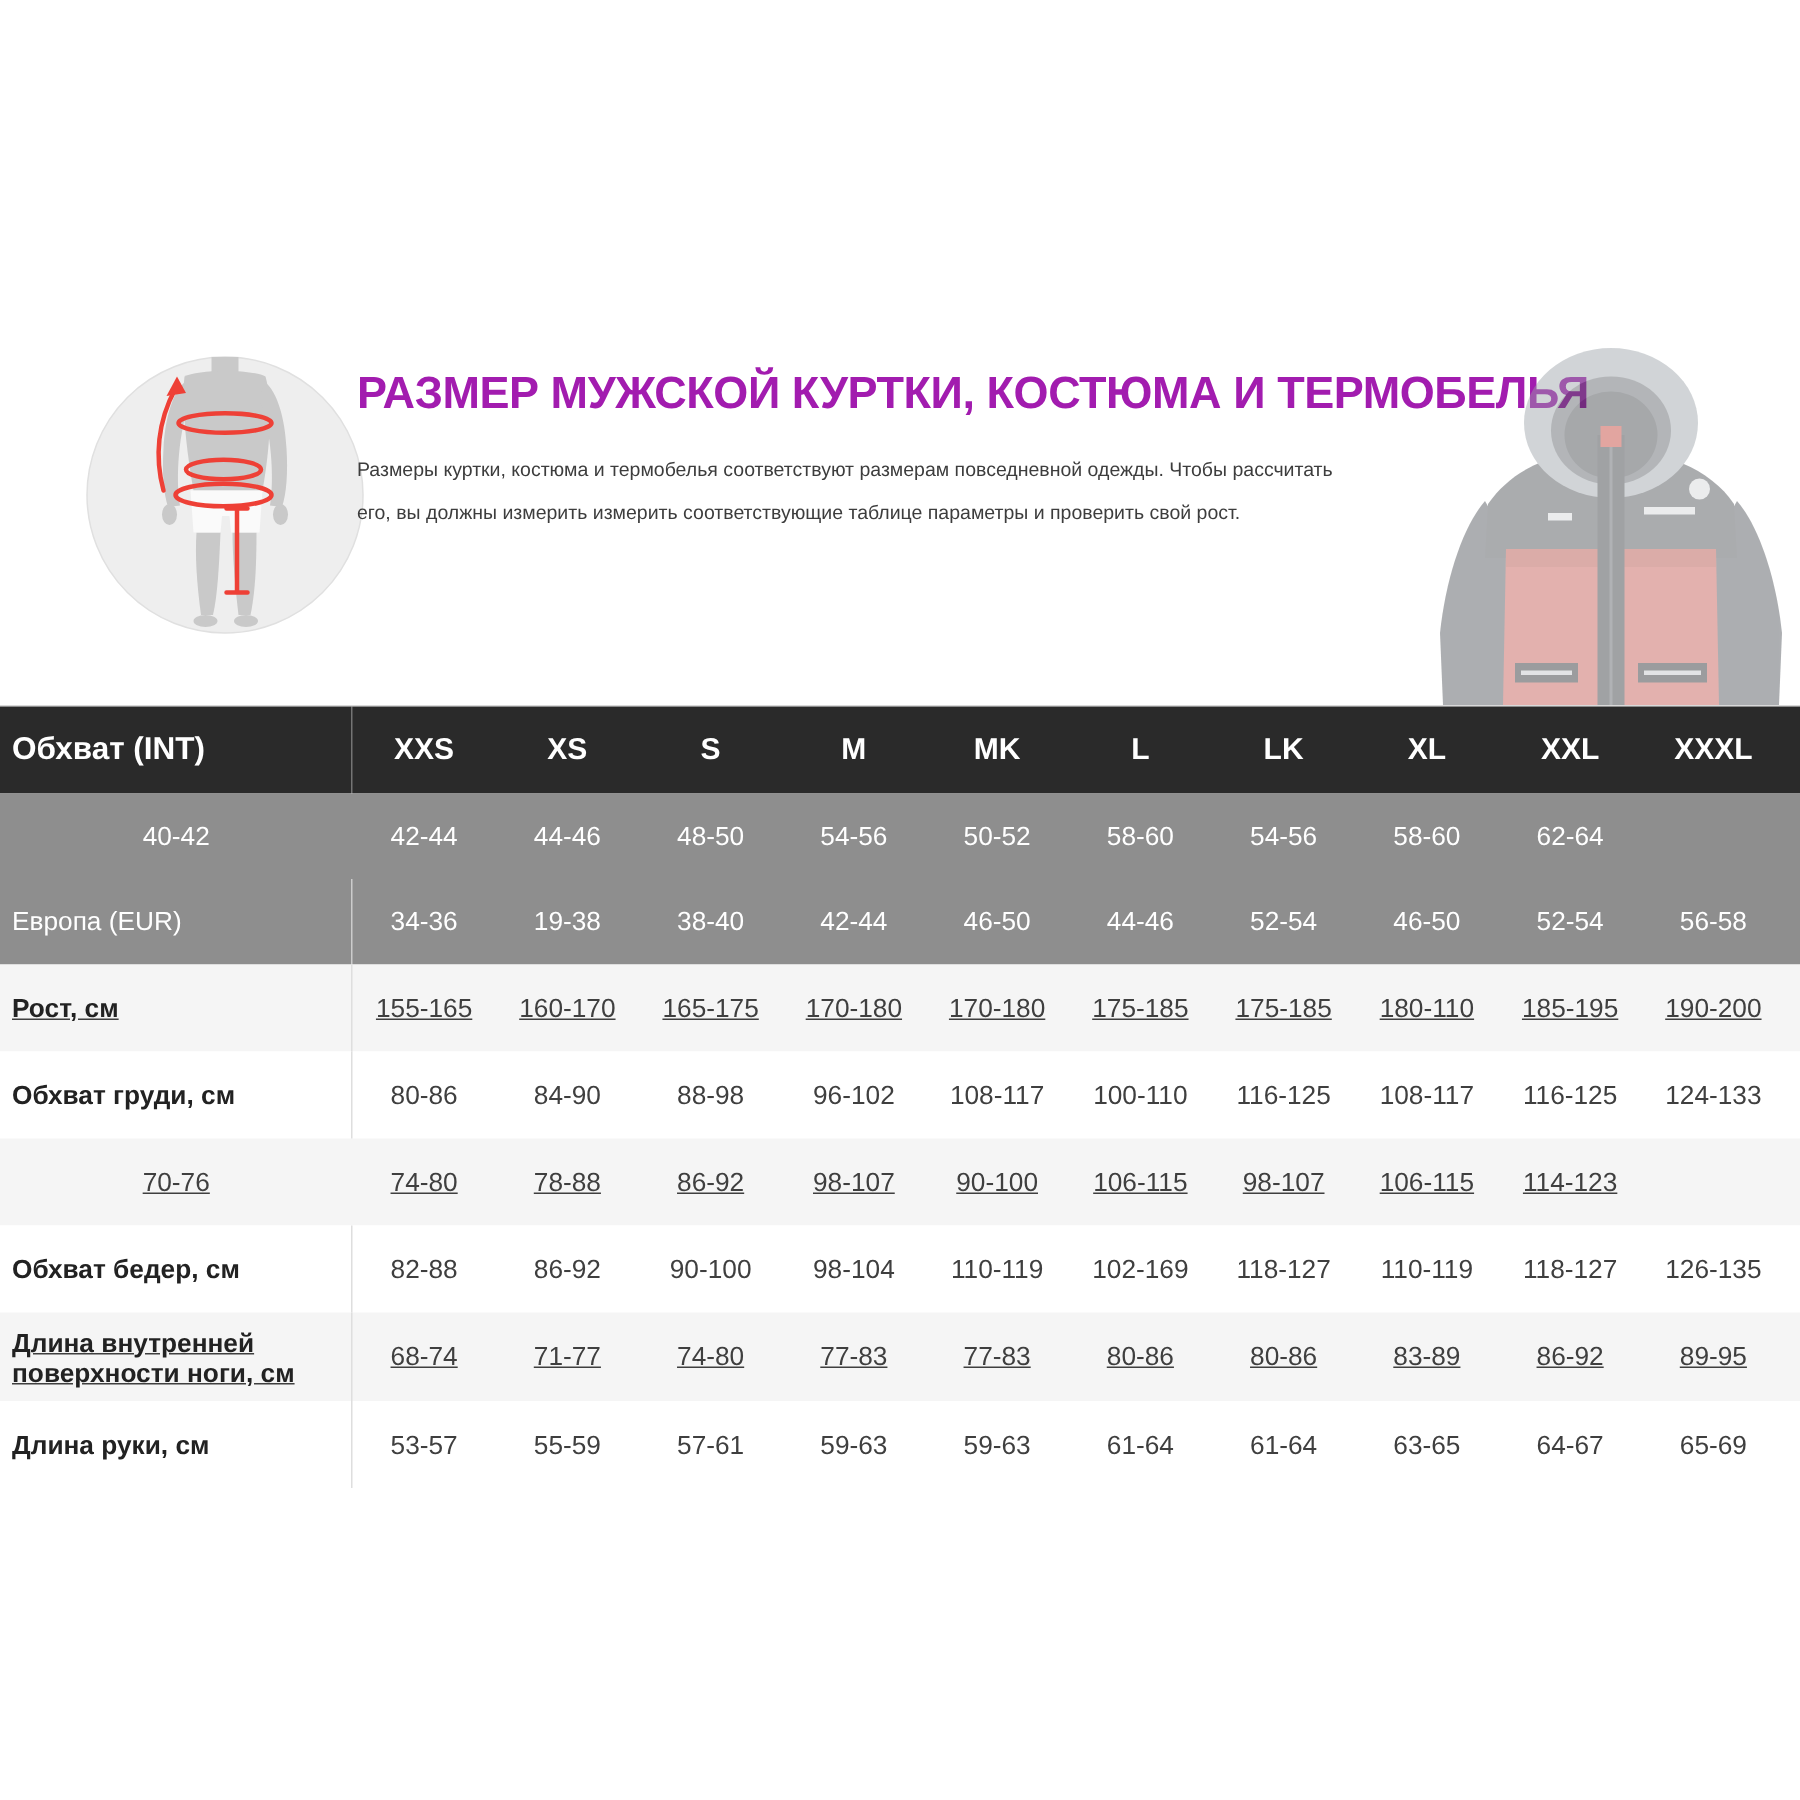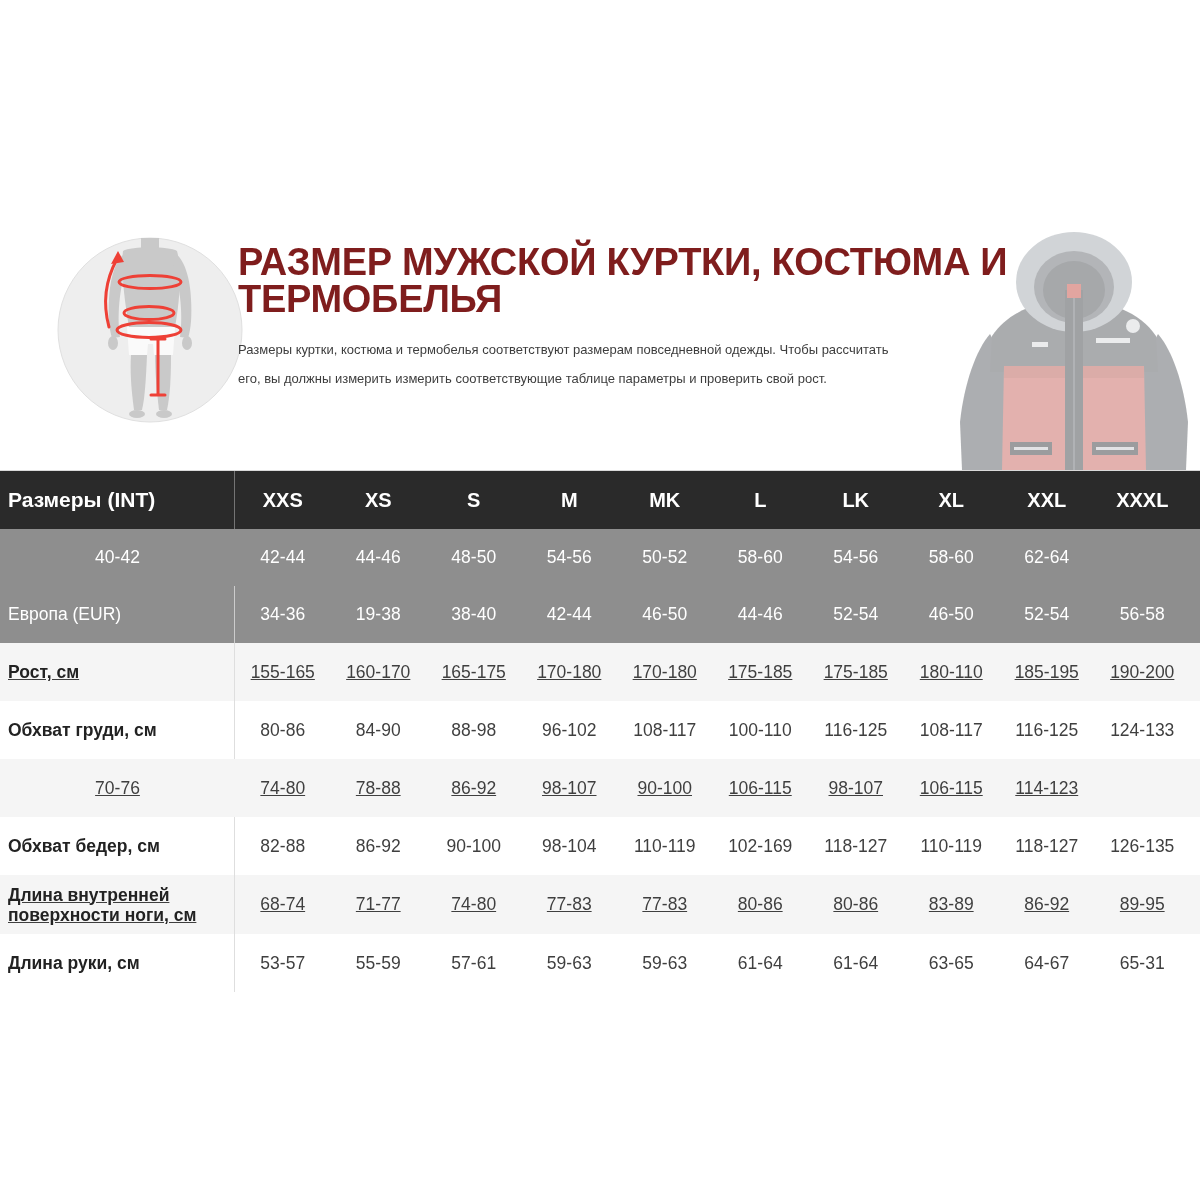--- a/index.html
+++ b/index.html
@@ -3,22 +3,22 @@
 <meta charset="utf-8">
 <style>
   * { margin:0; padding:0; box-sizing:border-box; }
   html,body { background:#ffffff; }
   body { font-family:"Liberation Sans", sans-serif; }
   .page { position:relative; width:1200px; height:1200px; background:#fff; overflow:hidden; }
 
   
   .measure-circle { position:absolute; left:57px; top:237px; width:186px; height:186px; }
   .hero-text { position:absolute; left:238px; top:244px; width:860px; }
-  .hero-text h1 { font-size:38px; line-height:37px; font-weight:800; letter-spacing:-0.3px;
-                  color:#7f1d1d; text-transform:uppercase; width:860px; }
+  .hero-text h1 { font-size:30px; line-height:37px; font-weight:800; letter-spacing:-0.3px;
+                  color:#a21caf; text-transform:uppercase; width:860px; }
   .hero-text p  { margin-top:17px; font-size:13px; line-height:29px; color:#3d3d3d; width:655px; }
   .jacket { position:absolute; left:948px; top:226px; width:252px; height:244px; overflow:hidden; }
 
   
   .size-table { position:absolute; left:0; top:470px; width:1200px; border-top:1px solid #d9d9d9; }
   .t-row { display:grid; grid-template-columns:235px repeat(10, 1fr); padding-right:10px; }
   .t-head { background:var(--header-bg,#2a2a2a); height:58px; color:#fff; font-size:17.5px; font-weight:700; }
   .t-size { background:var(--band-bg,#8e8e8e);  height:57px; color:#fff; font-size:17.5px; }
   .t-body { background:#ffffff; height:58px; font-size:17.5px; color:#3f3f3f; }
   .t-body.alt  { background:var(--zebra-bg,#f5f5f5);text-decoration:underline; }
@@ -88,21 +88,21 @@
         <rect x="62" y="216" width="42" height="13" fill="#23262a"></rect>
         <rect x="144" y="216" width="46" height="13" fill="#23262a"></rect>
         <rect x="66" y="221" width="34" height="3" fill="#bfc3c6"></rect>
         <rect x="148" y="221" width="38" height="3" fill="#bfc3c6"></rect>
       </g>
     </svg>
   </div>
 
   <div class="size-table">
       <div class="t-row t-head">
-        <div class="lbl">Размеры (INT)</div>
+        <div class="lbl">Обхват (INT)</div>
         <div class="val">XXS</div>
         <div class="val">XS</div>
         <div class="val">S</div>
         <div class="val">M</div>
         <div class="val">MK</div>
         <div class="val">L</div>
         <div class="val">LK</div>
         <div class="val">XL</div>
         <div class="val">XXL</div>
         <div class="val">XXXL</div>
@@ -200,17 +200,17 @@
         <div class="lbl">Длина руки, см</div>
         <div class="val">53-57</div>
         <div class="val">55-59</div>
         <div class="val">57-61</div>
         <div class="val">59-63</div>
         <div class="val">59-63</div>
         <div class="val">61-64</div>
         <div class="val">61-64</div>
         <div class="val">63-65</div>
         <div class="val">64-67</div>
-        <div class="val">65-31</div>
+        <div class="val">65-69</div>
       </div>
     </div>
 
 </div>
 
 </body></html>

